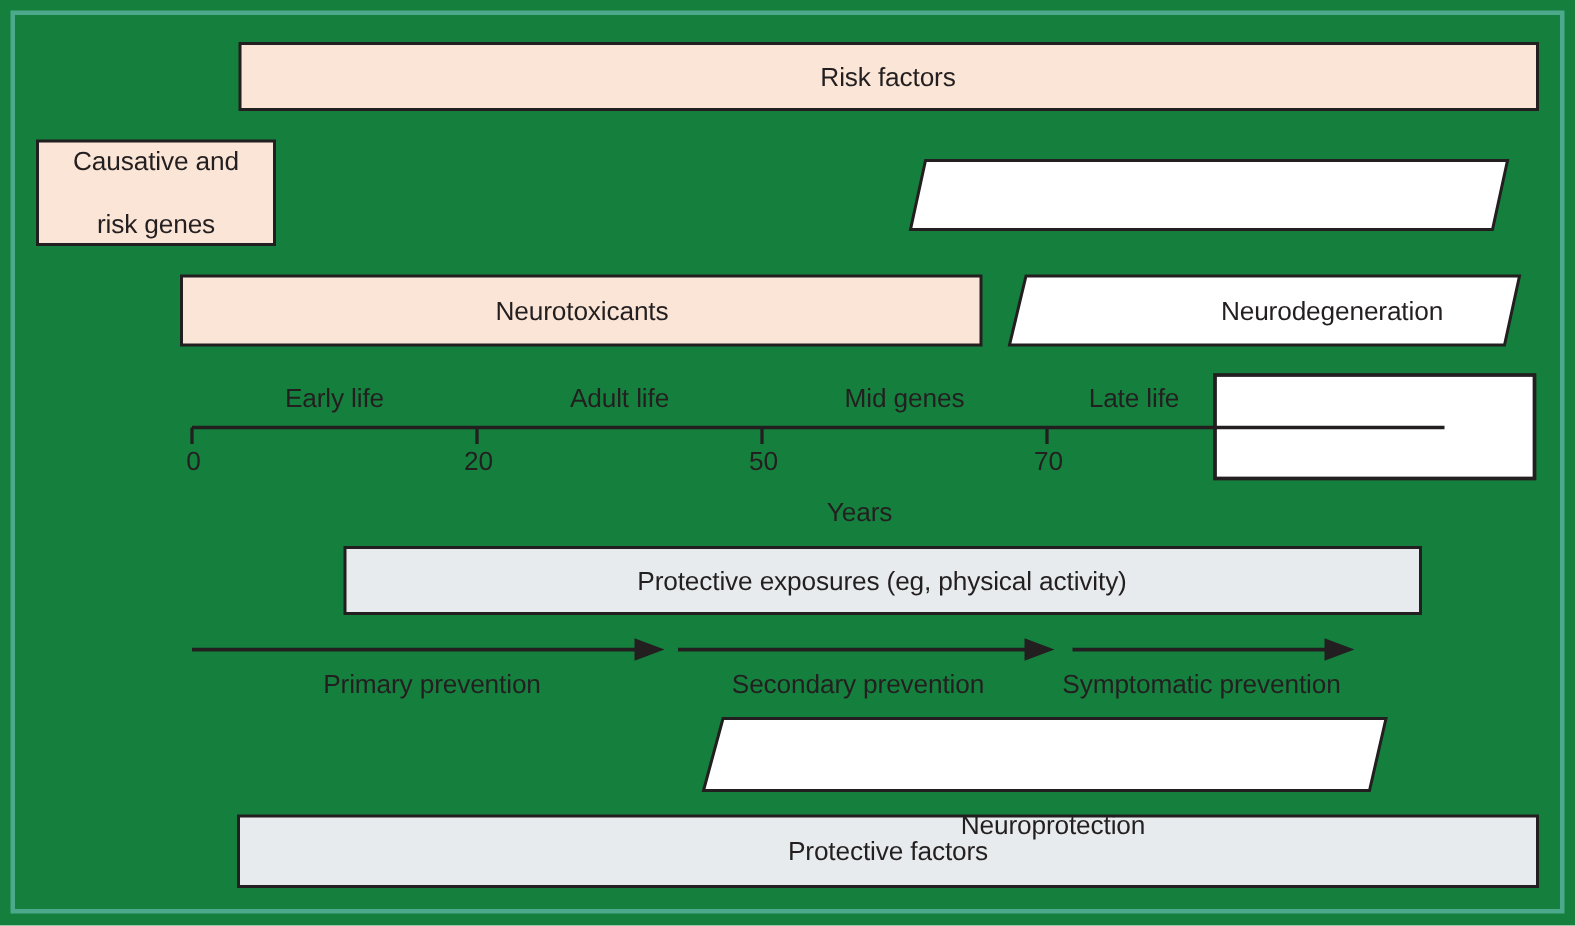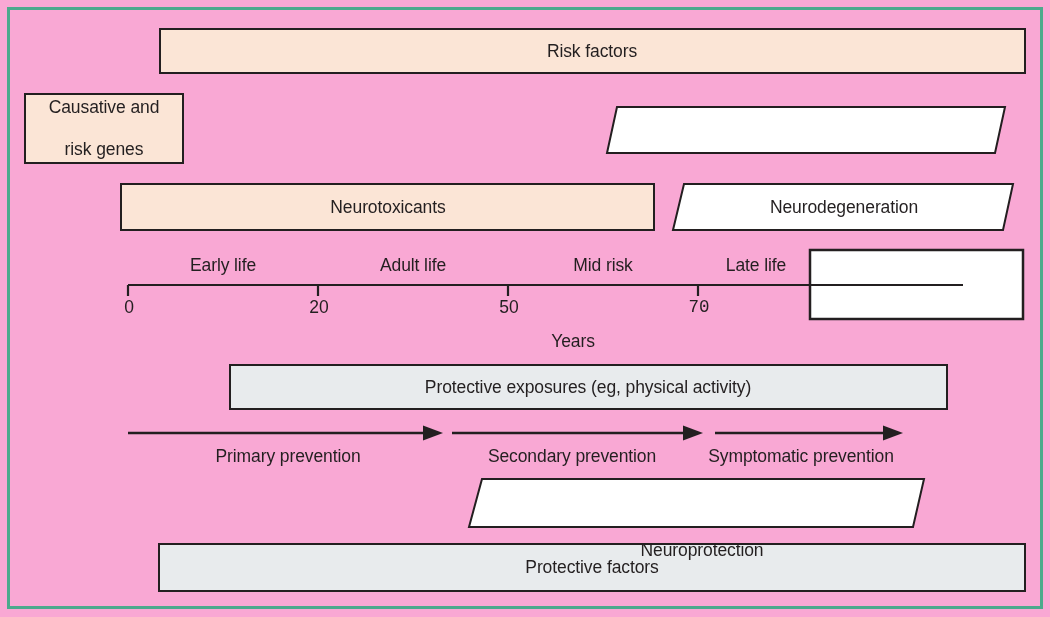--- a/index.html
+++ b/index.html
@@ -1,19 +1,19 @@
 <!DOCTYPE html>
 <html><head>
 <meta charset="utf-8">
 <style>
   html,body{margin:0;padding:0;background:#fff;}
   .canvas{
     position:relative;
     width:1050px;height:617px;
-    background:#f9a8d4;
+    background:#15803d;
     font-family:"Liberation Sans","DejaVu Sans",sans-serif;
     color:#231f20;
     overflow:hidden;
   }
   .diagram-svg{position:absolute;left:0;top:0;width:1050px;height:617px;}
   .lbl{
     position:absolute;
     transform:translate(-50%,-50%);
     white-space:nowrap;
     font-size:17.5px;
@@ -69,31 +69,31 @@
   <div class="lbl" style="left:592px;top:51px;">Risk factors</div>
 
   <div class="lbl two-line tight" style="left:104px;top:128px;">
     <span>Causative and</span>
     <span>risk genes</span>
   </div>
 
 
   <div class="lbl" style="left:388px;top:207px;">Neurotoxicants</div>
 
-  <div class="lbl" style="left:844px;top:207px;">Neurodegeneration</div>
+  <div class="lbl" style="left:888px;top:207px;">Neurodegeneration</div>
 
   <div class="lbl" style="left:223px;top:265px;">Early life</div>
   <div class="lbl" style="left:413px;top:265px;">Adult life</div>
-  <div class="lbl" style="left:603px;top:265px;">Mid risk</div>
+  <div class="lbl" style="left:603px;top:265px;">Mid genes</div>
   <div class="lbl" style="left:756px;top:265px;">Late life</div>
 
   <div class="lbl" style="left:129px;top:307px;">0</div>
   <div class="lbl" style="left:319px;top:307px;">20</div>
   <div class="lbl" style="left:509px;top:307px;">50</div>
-  <div class="lbl" style="left:699px;top:307px;font-family:Liberation Mono, monospace;">70</div>
+  <div class="lbl" style="left:699px;top:307px;">70</div>
 
   <div class="lbl" style="left:573px;top:341px;">Years</div>
 
 
   <div class="lbl" style="left:588px;top:387px;">Protective exposures (eg, physical activity)</div>
 
   <div class="lbl" style="left:288px;top:456px;">Primary prevention</div>
   <div class="lbl" style="left:572px;top:456px;">Secondary prevention</div>
   <div class="lbl" style="left:801px;top:456px;">Symptomatic prevention</div>
 

